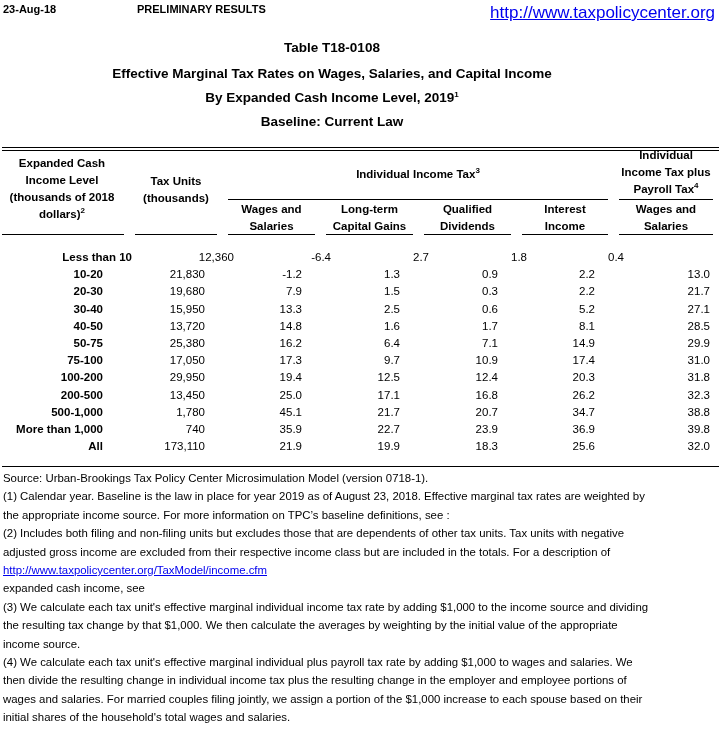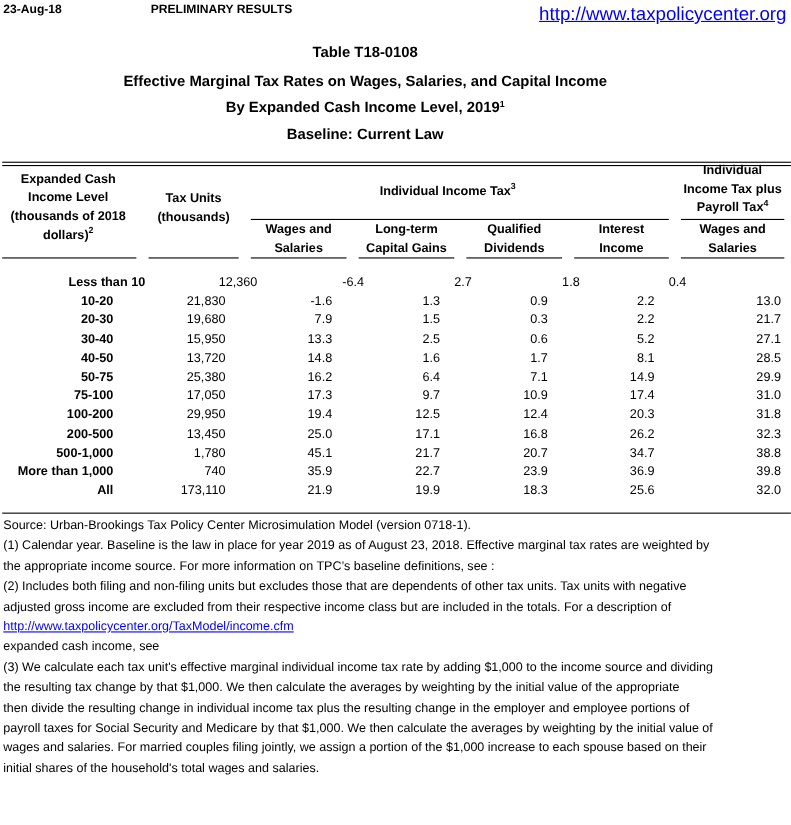--- a/index.html
+++ b/index.html
@@ -46,21 +46,21 @@
 <div class="hdr" style="left:0; width:124px; top:155px;">
   <div>Expanded Cash</div>
   <div>Income Level</div>
   <div>(thousands of 2018</div>
   <div><span>dollars)</span><sup>2</sup></div>
 </div>
 <div class="hdr" style="left:134px; width:84px; top:173px;">
   <div>Tax Units</div>
   <div>(thousands)</div>
 </div>
-<div class="hdr" style="left:217px; width:380px; top:166px;"><span>Individual Income Tax</span><sup>3</sup></div>
+<div class="hdr" style="left:228px; width:380px; top:166px;"><span>Individual Income Tax</span><sup>3</sup></div>
 <div class="hline" style="left:228px; width:380px; top:199px;"></div>
 
 <div class="hdr" style="left:619px; width:94px; top:147px;">
   <div>Individual</div>
   <div>Income Tax plus</div>
   <div><span>Payroll Tax</span><sup>4</sup></div>
 </div>
 <div class="hline" style="left:619px; width:94px; top:199px;"></div>
 
 <div class="hdr" style="left:228px; width:87px; top:201px;">
@@ -98,21 +98,21 @@
       <span class="cell c1">12,360</span>
       <span class="cell c2">-6.4</span>
       <span class="cell c3">2.7</span>
       <span class="cell c4">1.8</span>
       <span class="cell c5">0.4</span>
       <span class="cell c6">7.3</span>
     </div>
     <div class="row" style="top: 266.2px;">
       <span class="cell c0">10-20</span>
       <span class="cell c1">21,830</span>
-      <span class="cell c2">-1.6</span>
+      <span class="cell c2">-1.2</span>
       <span class="cell c3">1.3</span>
       <span class="cell c4">0.9</span>
       <span class="cell c5">2.2</span>
       <span class="cell c6">13.0</span>
     </div>
     <div class="row" style="top: 283.4px;">
       <span class="cell c0">20-30</span>
       <span class="cell c1">19,680</span>
       <span class="cell c2">7.9</span>
       <span class="cell c3">1.5</span>
@@ -208,17 +208,18 @@
 <div class="notes">
   <p>Source: Urban-Brookings Tax Policy Center Microsimulation Model (version 0718-1).</p>
   <p>(1) Calendar year. Baseline is the law in place for year 2019 as of August 23, 2018. Effective marginal tax rates are weighted by</p>
   <p>the appropriate income source. For more information on TPC’s baseline definitions, see :</p>
   <p>(2) Includes both filing and non-filing units but excludes those that are dependents of other tax units. Tax units with negative</p>
   <p>adjusted gross income are excluded from their respective income class but are included in the totals. For a description of</p>
   <p><a>http://www.taxpolicycenter.org/TaxModel/income.cfm</a></p>
   <p>expanded cash income, see</p>
   <p>(3) We calculate each tax unit's effective marginal individual income tax rate by adding $1,000 to the income source and dividing</p>
   <p>the resulting tax change by that $1,000. We then calculate the averages by weighting by the initial value of the appropriate</p>
+  <p>income source.</p>
+  <p>(4) We calculate each tax unit's effective marginal individual plus payroll tax rate by adding $1,000 to wages and salaries. We</p>
   <p>then divide the resulting change in individual income tax plus the resulting change in the employer and employee portions of</p>
-  <p>payroll taxes for Social Security and Medicare by that $1,000. We then calculate the averages by weighting by the initial value of</p>
   <p>wages and salaries. For married couples filing jointly, we assign a portion of the $1,000 increase to each spouse based on their</p>
   <p>initial shares of the household's total wages and salaries.</p>
 </div>
 
 </body></html>

